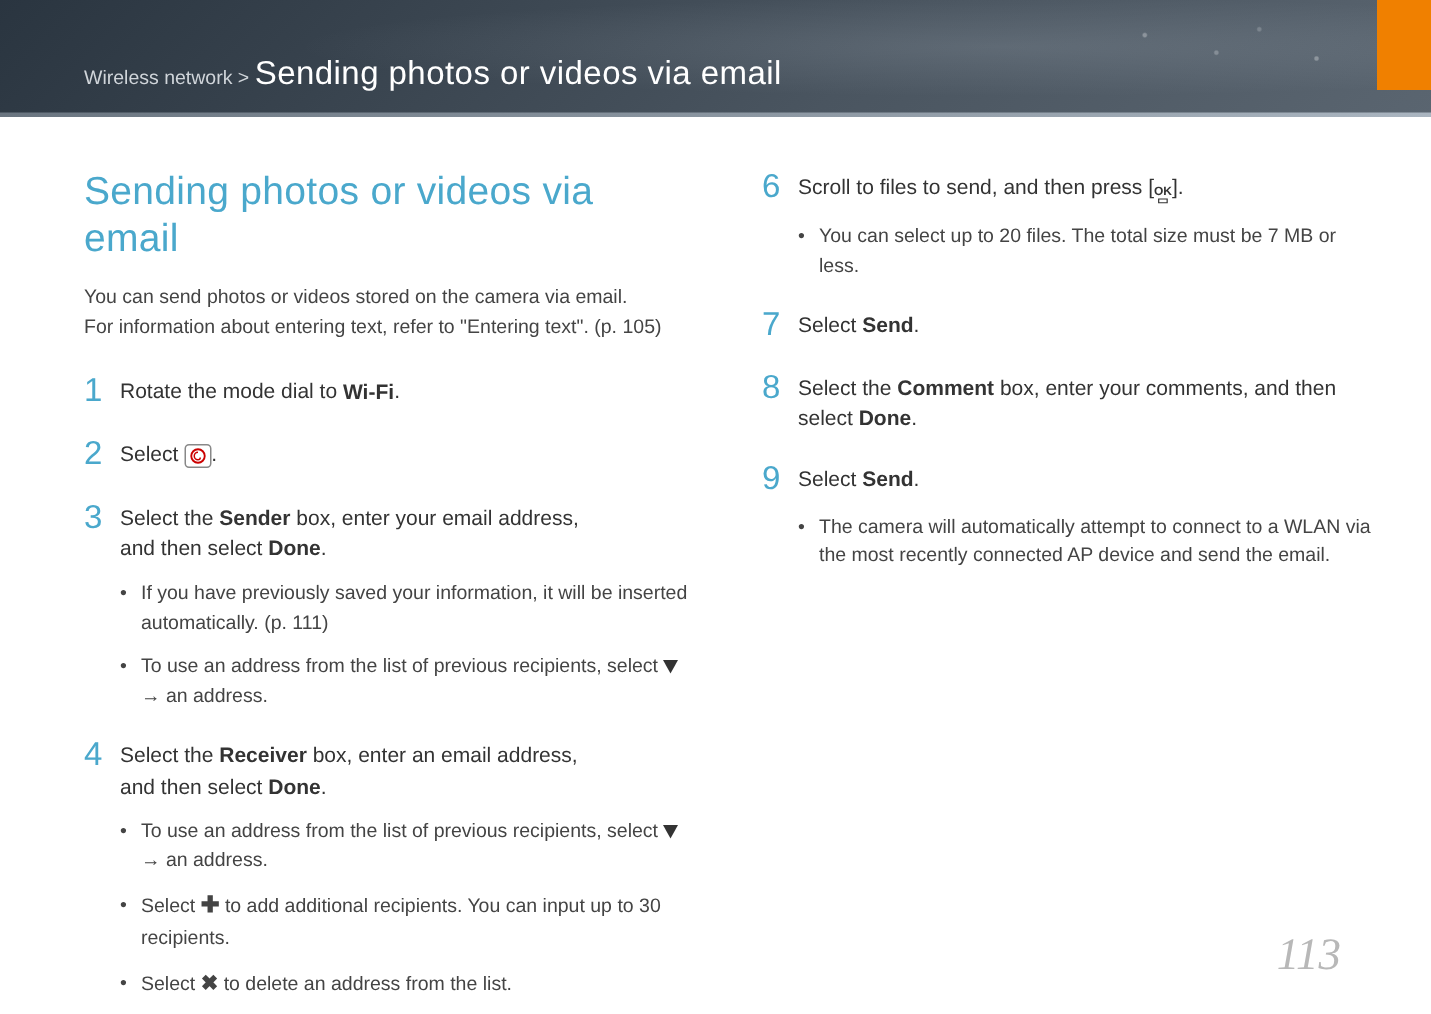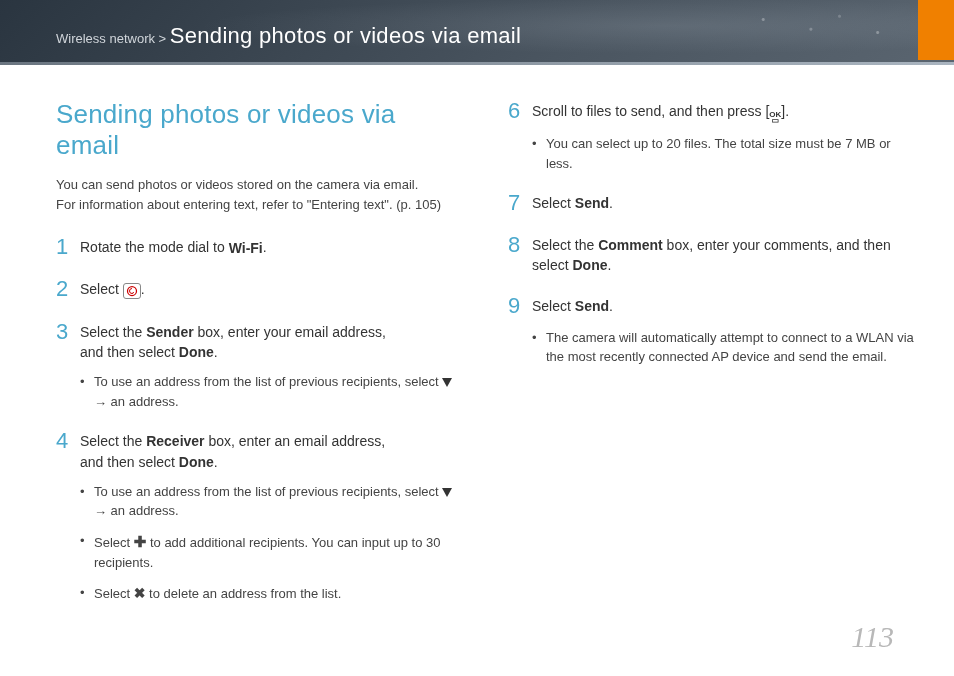--- a/index.html
+++ b/index.html
@@ -1,17 +1,17 @@
 <!DOCTYPE html>
 <html><head>
 <meta charset="utf-8">
 <style>
   * { box-sizing: border-box; margin: 0; padding: 0; }
   body { width: 954px; height: 676px; font-family: Arial, Helvetica, sans-serif; background: #fff; color: #333; position: relative; overflow: hidden; }
-  .header { height: 65px; background: linear-gradient(135deg, #2a3540 0%, #3a4550 30%, #4a5560 60%, #5a6570 100%); position: relative; overflow: hidden; }
+  .header { height: 78px; background: linear-gradient(135deg, #2a3540 0%, #3a4550 30%, #4a5560 60%, #5a6570 100%); position: relative; overflow: hidden; }
   .header::before { content: ""; position: absolute; inset: 0; background: radial-gradient(ellipse at 70% 40%, rgba(200,210,220,0.15) 0%, transparent 50%), radial-gradient(circle at 80% 30%, rgba(255,255,255,0.3) 1px, transparent 2px), radial-gradient(circle at 85% 45%, rgba(255,255,255,0.25) 1px, transparent 2px), radial-gradient(circle at 88% 25%, rgba(255,255,255,0.2) 1px, transparent 2px), radial-gradient(circle at 92% 50%, rgba(255,255,255,0.3) 1px, transparent 2px); }
   .header::after { content: ""; position: absolute; bottom: 0; left: 0; right: 0; height: 3px; background: linear-gradient(90deg, #6a7580 0%, #8a95a0 50%, #aab5c0 100%); }
   .accent { position: absolute; top: 0; right: 0; width: 36px; height: 60px; background: #f08000; }
   .breadcrumb { position: absolute; left: 56px; bottom: 16px; color: #d0d5da; font-size: 13px; }
   .breadcrumb .page-title { color: #fff; font-size: 22px; font-weight: 300; letter-spacing: 0.3px; }
   .content { display: flex; padding: 34px 40px 0 56px; gap: 46px; }
   .col { flex: 1; max-width: 420px; }
   h1.section { color: #4aa8cc; font-weight: 300; font-size: 26px; margin-bottom: 14px; letter-spacing: 0.2px; }
   .intro { font-size: 13px; line-height: 1.55; color: #444; margin-bottom: 20px; }
   .step { margin-bottom: 18px; }
@@ -77,20 +77,21 @@
 
     <div class="step">
       <div class="step-row">
         <div class="step-num">3</div>
         <div class="step-text">
           <span>Select the </span><b>Sender</b><span> box, enter your email address,</span><br>
           <span>and then select </span><b>Done</b><span>.</span>
         </div>
       </div>
       <ul class="bullets">
+        <li>If you have previously saved your information, it will be inserted automatically. (p. 111)</li>
         <li><span>To use an address from the list of previous recipients, select </span><span class="tri-down"></span><span> → an address.</span></li>
       </ul>
     </div>
 
     <div class="step">
       <div class="step-row">
         <div class="step-num">4</div>
         <div class="step-text">
           <span>Select the </span><b>Receiver</b><span> box, enter an email address,</span><br>
           <span>and then select </span><b>Done</b><span>.</span>

